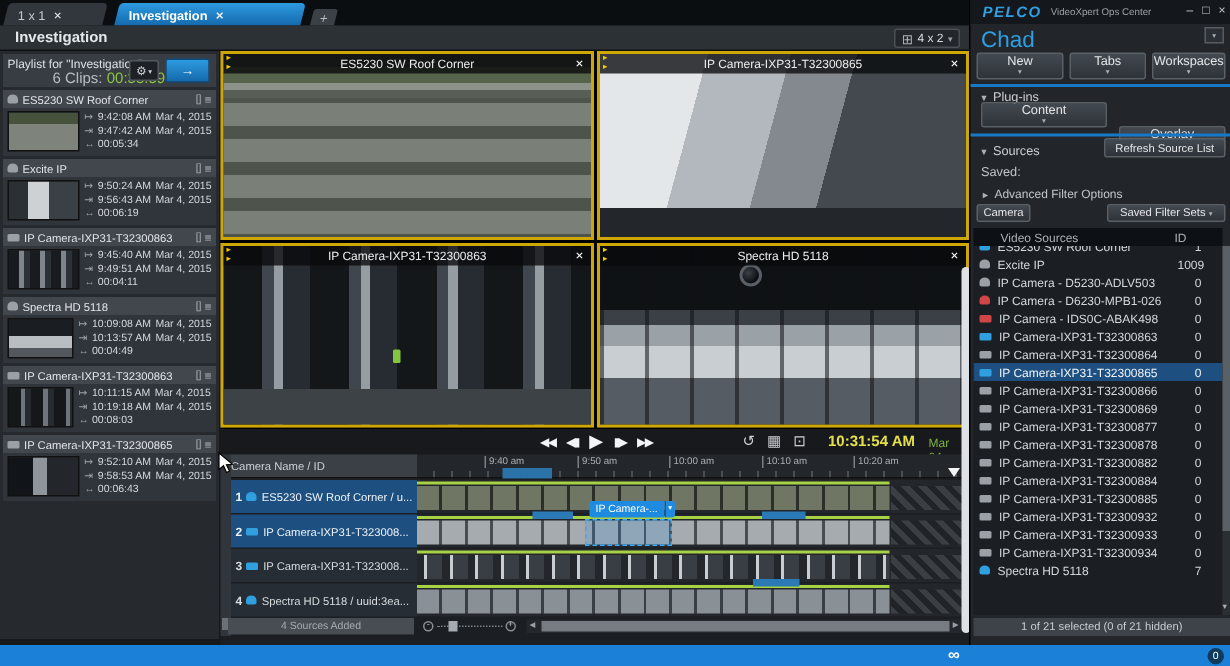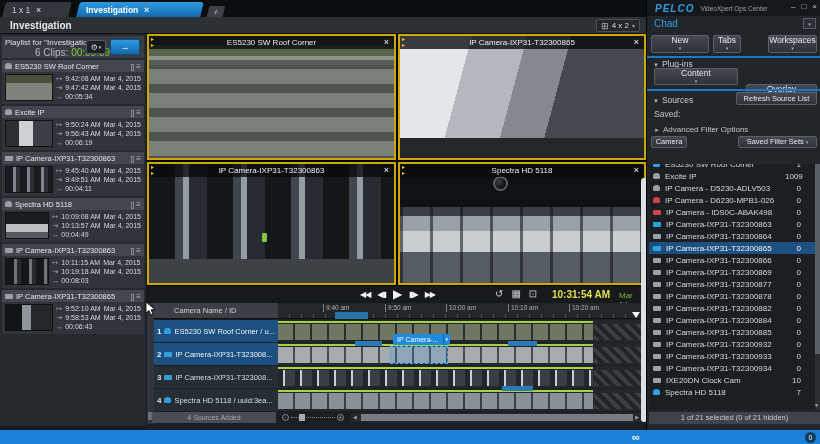--- a/index.html
+++ b/index.html
@@ -101,21 +101,21 @@
   .transport .play { font-size:12px; letter-spacing:0; }
   .auxicons { position:absolute; left:348px; top:2px; display:flex; gap:8px; font-size:10px; color:#c8ccd2; }
   .pb-time { position:absolute; left:405px; top:3px; font-size:10px; font-weight:bold; color:#e3e04b; }
   .pb-date { position:absolute; left:472px; top:5px; font-size:8px; color:#7cb43c; }
 
   
   .timeline { position:absolute; left:147px; top:303px; width:499px; height:127px; background:#1b1e22; }
   .tl-leftstrip { position:absolute; left:0; top:0; width:7px; height:121px; background:#31363c; }
   .tl-leftstrip .box { position:absolute; left:1px; bottom:4px; width:5px; height:8px; background:#6a7076; }
   .tl-header-name { position:absolute; left:7px; top:0; width:124px; height:16px; background:#3a4046;
-                    font-size:7.5px; color:#cdd1d6; display:flex; align-items:center; padding-left:20px; border-bottom:1px solid #111; }
+                    font-size:7.5px; color:#cdd1d6; display:flex; align-items:center; padding-left:0; border-bottom:1px solid #111; }
   .ruler { position:absolute; left:131px; top:0; width:368px; height:16px; background:#23272b; border-bottom:1px solid #111;
            background-image:repeating-linear-gradient(90deg, rgba(0,0,0,0) 0 11px, #4a5056 11px 12px);
            background-size:100% 5px; background-position:0 11px; background-repeat:no-repeat; }
   .tick { position:absolute; top:1px; font-size:6.5px; color:#aab0b6; border-left:1px solid #7a8086; padding-left:2px; line-height:8px; }
   .ruler-sel { position:absolute; left:57px; top:9px; width:33px; height:7px; background:#2b72a8; }
   .playhead { position:absolute; left:354px; top:9px; width:0; height:0;
               border-top:6px solid #f2f4f6; border-left:4px solid transparent; border-right:4px solid transparent; }
   #t-rows { position:absolute; left:7px; top:17px; width:492px; }
   .t-row { position:relative; height:22px; margin-bottom:1px; }
   .t-label { position:absolute; left:0; top:0; width:124px; height:22px; background:#262d34; display:flex; align-items:center;
@@ -149,28 +149,28 @@
   .hs-arrow { position:absolute; top:1px; font-size:5px; color:#9aa0a6; line-height:7px; }
   .splitter { position:absolute; left:641px; top:178px; width:6px; height:244px; background:#dde1e5; border-radius:3px; }
 
   
   .rightpanel { position:absolute; left:646px; top:0; width:174px; height:430px; background:#22262b; border-left:1px solid #000; }
   .rp-titlebar { position:absolute; left:0; top:0; width:174px; height:16px; background:#14171b; display:flex; align-items:center; }
   .brand { margin-left:8px; font-size:10px; font-weight:bold; font-style:italic; color:#2f9fe0; letter-spacing:1px; }
   .apptitle { margin-left:6px; font-size:6.5px; color:#9aa0a6; }
   .winbtns { position:absolute; right:4px; top:2px; display:flex; gap:6px; font-size:8px; color:#c8ccd2; }
   .rp-user { position:absolute; left:0; top:16px; width:174px; height:16px; }
-  .username { position:absolute; left:7px; top:2px; font-size:10px; color:#2f9fe0; }
+  .username { position:absolute; left:7px; top:2px; font-size:15px; color:#2f9fe0; }
   .user-dd { position:absolute; right:5px; top:2px; width:13px; height:11px; border:1px solid #565c62; background:#2b3036;
              color:#aab0b6; font-size:5px; text-align:center; line-height:10px; }
   .rbtn { background:linear-gradient(180deg,#434950,#2e3339); border:1px solid #5a6166; border-radius:2px; color:#e4e7ea;
           display:flex; flex-direction:column; align-items:center; justify-content:center; font-size:8.5px; line-height:8px; }
   .rbtn .c { font-size:5px; color:#aab0b6; }
   .btn-new { position:absolute; left:4px; top:35px; width:58px; height:18px; }
-  .btn-tabs { position:absolute; left:66px; top:35px; width:28px; height:18px; }
+  .btn-tabs { position:absolute; left:66px; top:35px; width:51px; height:18px; }
   .btn-ws { position:absolute; left:121px; top:35px; width:49px; height:18px; }
   .bluediv { position:absolute; left:0; width:174px; height:2px; background:#1778c8; }
   .sect { position:absolute; left:6px; font-size:8.5px; color:#ccd0d4; }
   .sect .ar { font-size:6px; color:#aab0b6; margin-right:3px; }
   .btn-content { position:absolute; left:7px; top:68px; width:84px; height:17px; }
   .btn-overlay { position:absolute; left:99px; top:84px; width:71px; height:17px; }
   .btn-refresh { position:absolute; left:89px; top:92px; width:81px; height:13px; background:linear-gradient(180deg,#434950,#2e3339);
                  border:1px solid #5a6166; border-radius:2px; color:#e4e7ea; font-size:7.5px; text-align:center; line-height:11px; }
   .filter-label { position:absolute; left:7px; top:109px; font-size:8.5px; color:#c2c6cb; }
   .filter-input { position:absolute; left:32px; top:107px; width:134px; height:13px; background:#3e444b; border:1px solid #60666c;
@@ -555,20 +555,24 @@
         <span>Overlay</span>
         <span class="c">▾</span>
       </div>
     <div class="bluediv" style="top:89px;"></div>
     <div class="sect" style="top:95px;"><span class="ar">▼</span><span>Sources</span></div>
     <div class="btn-refresh">Refresh Source List</div>
     <span class="filter-label">Saved:</span>
     <div class="adv"><span class="ar">►</span><span>Advanced Filter Options</span></div>
     <div class="btn-clear">Camera</div>
     <div class="btn-saved"><span>Saved Filter Sets</span> <span class="c">▾</span></div>
+    <div class="src-header">
+      <span class="h1">Video Sources</span>
+      <span class="h2">ID</span>
+    </div>
     <div id="source-list">
 
         <div class="srow partial">
           <span class="cam-icon dome-blue"></span>
           <span class="sname">ES5230 SW Roof Corner</span>
           <span class="sid">1</span>
         </div>
 
         <div class="srow">
           <span class="cam-icon dome-gray"></span>
@@ -665,25 +669,20 @@
           <span class="sname">IP Camera-IXP31-T32300933</span>
           <span class="sid">0</span>
         </div>
 
         <div class="srow">
           <span class="cam-icon box-gray"></span>
           <span class="sname">IP Camera-IXP31-T32300934</span>
           <span class="sid">0</span>
         </div>
 
-        <div class="srow">
-          <span class="cam-icon box-gray"></span>
-          <span class="sname">IXE20DN Clock Cam</span>
-          <span class="sid">10</span>
-        </div>
 
 
         <div class="srow">
           <span class="cam-icon dome-blue"></span>
           <span class="sname">Spectra HD 5118</span>
           <span class="sid">7</span>
         </div>
       </div>
     <div class="src-scroll">
       <div class="src-thumb"></div>

